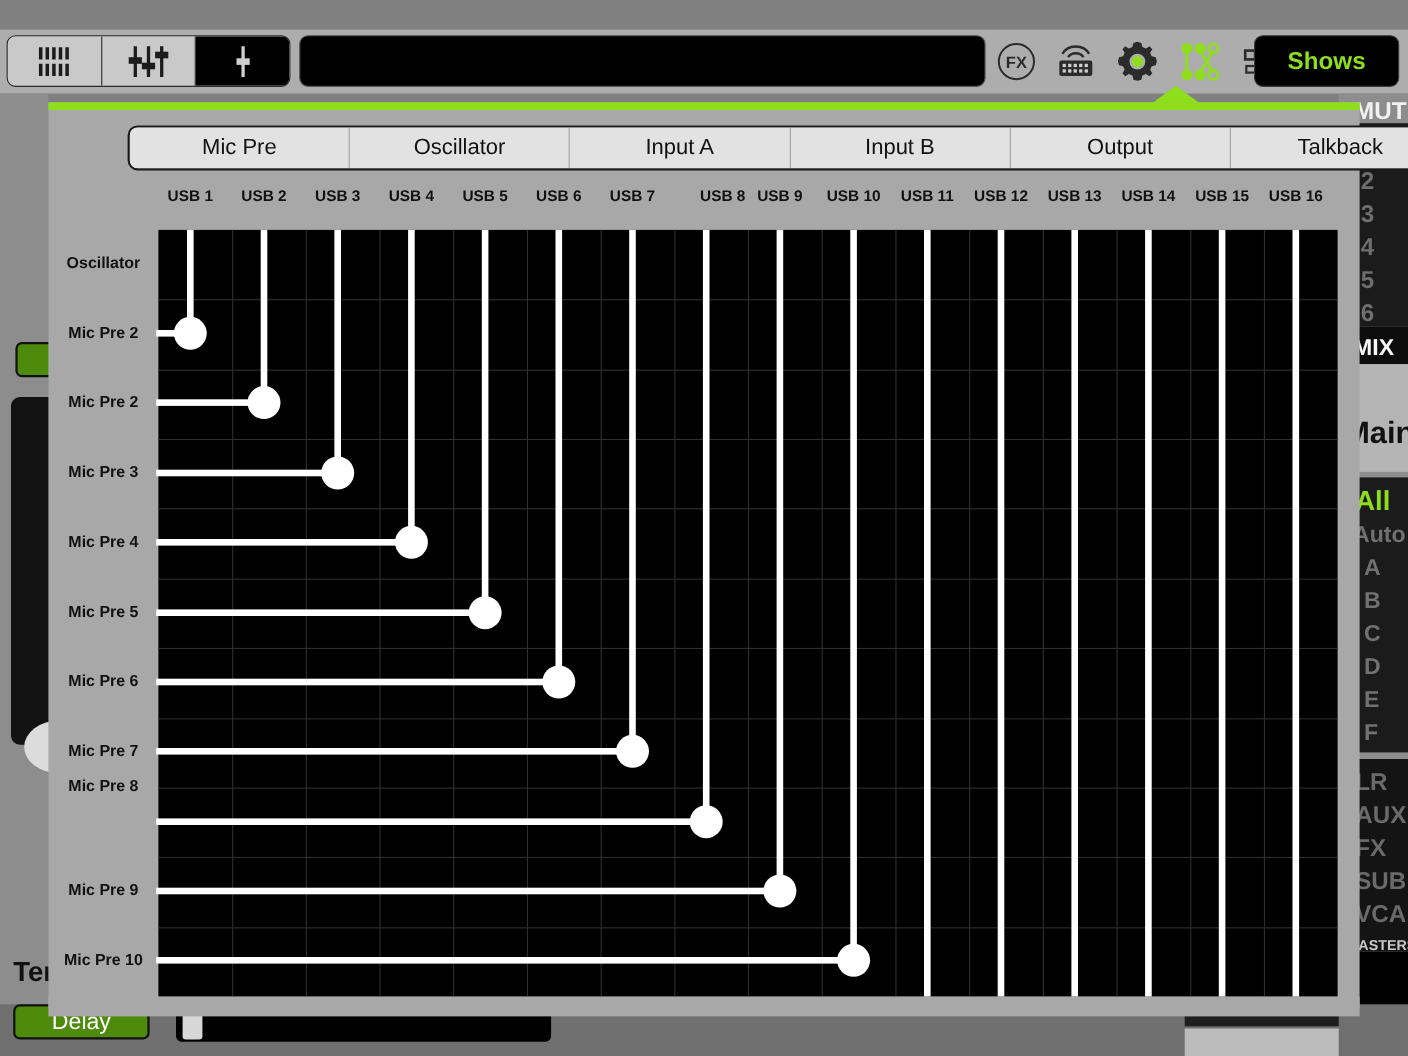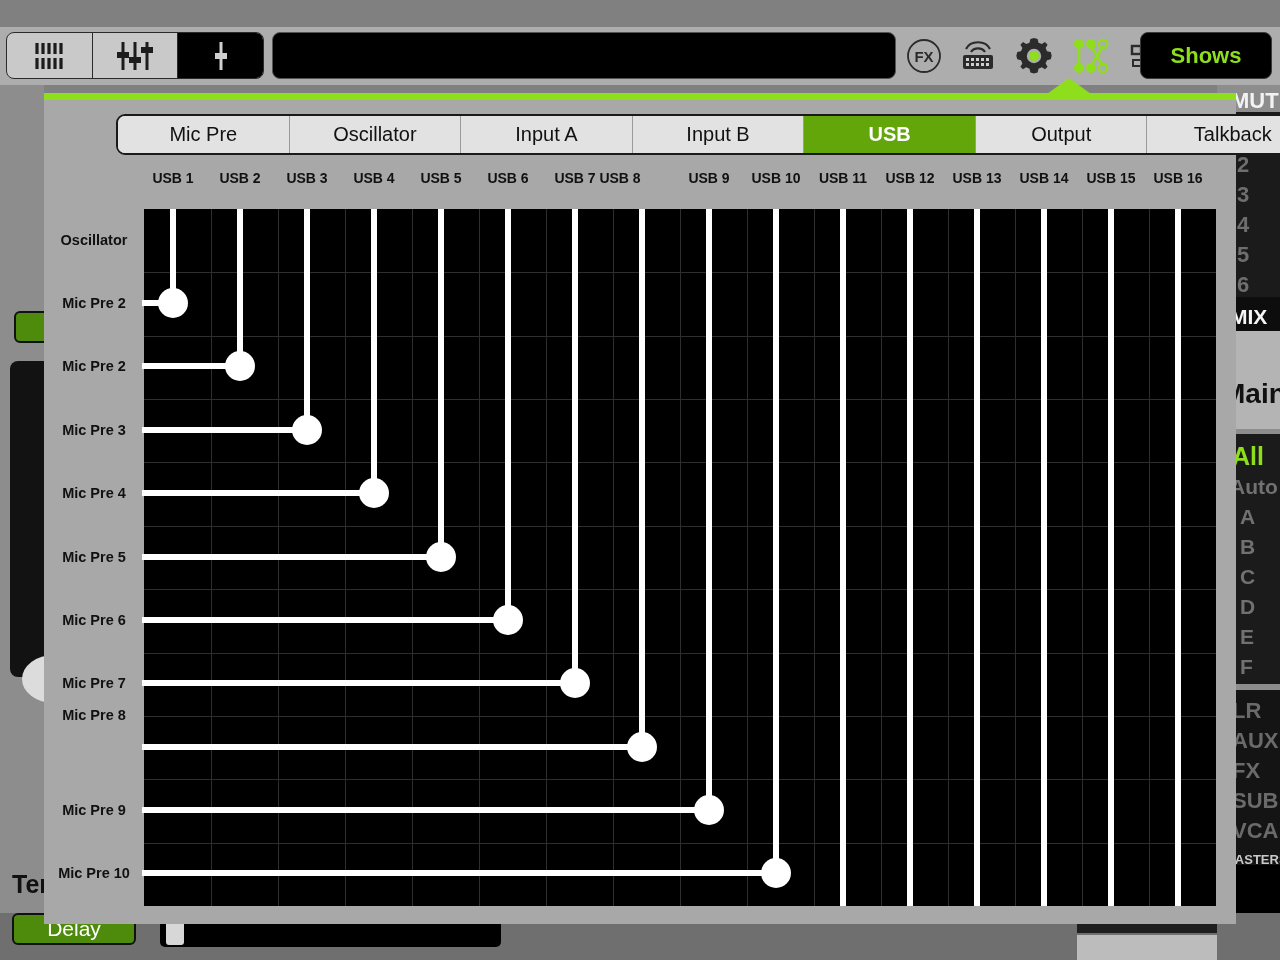--- a/index.html
+++ b/index.html
@@ -292,34 +292,33 @@
   <div class="bg-br-light"></div>
 
   <div class="caret"></div>
   <div class="modal">
 
     <div class="tabbar" id="tabbar">
         <div class="tab">Mic Pre</div>
         <div class="tab">Oscillator</div>
         <div class="tab">Input A</div>
         <div class="tab">Input B</div>
-        <div class="tab active">USB</div>
         <div class="tab">Output</div>
         <div class="tab">Talkback</div>
       </div>
 
     <div class="colheads" id="colheads">
         <div class="colhead" style="left: 98px;">USB 1</div>
         <div class="colhead" style="left: 165px;">USB 2</div>
         <div class="colhead" style="left: 232px;">USB 3</div>
         <div class="colhead" style="left: 299px;">USB 4</div>
         <div class="colhead" style="left: 366px;">USB 5</div>
         <div class="colhead" style="left: 433px;">USB 6</div>
         <div class="colhead" style="left: 500px;">USB 7</div>
-        <div class="colhead" style="left: 545px;">USB 8</div>
+        <div class="colhead" style="left: 582px;">USB 8</div>
         <div class="colhead" style="left: 634px;">USB 9</div>
         <div class="colhead" style="left: 701px;">USB 10</div>
         <div class="colhead" style="left: 768px;">USB 11</div>
         <div class="colhead" style="left: 835px;">USB 12</div>
         <div class="colhead" style="left: 902px;">USB 13</div>
         <div class="colhead" style="left: 969px;">USB 14</div>
         <div class="colhead" style="left: 1036px;">USB 15</div>
         <div class="colhead" style="left: 1103px;">USB 16</div>
       </div>
 

